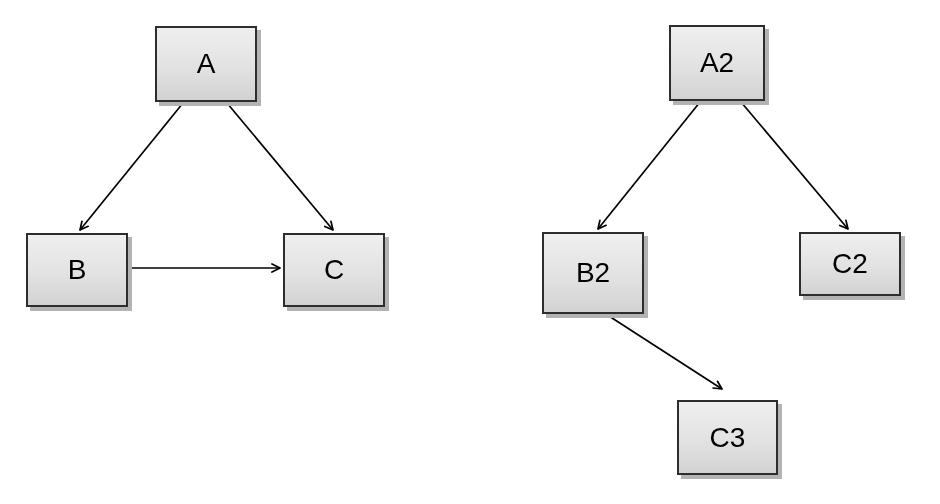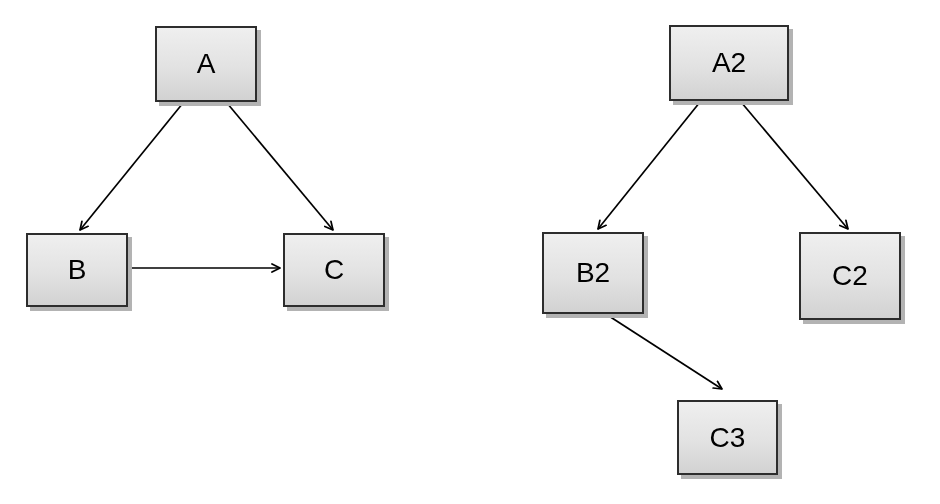--- a/index.html
+++ b/index.html
@@ -62,26 +62,26 @@
   <div id="node-layer">
       <div class="node" style="left: 155px; top: 26px; width: 102px; height: 76px;">
         <span class="node-label">A</span>
       </div>
       <div class="node" style="left: 26px; top: 233px; width: 102px; height: 74px;">
         <span class="node-label">B</span>
       </div>
       <div class="node" style="left: 283px; top: 233px; width: 102px; height: 74px;">
         <span class="node-label">C</span>
       </div>
-      <div class="node" style="left: 669px; top: 25px; width: 120px; height: 76px;">
+      <div class="node" style="left: 669px; top: 25px; width: 96px; height: 76px;">
         <span class="node-label">A2</span>
       </div>
       <div class="node" style="left: 542px; top: 232px; width: 102px; height: 82px;">
         <span class="node-label">B2</span>
       </div>
-      <div class="node" style="left: 799px; top: 232px; width: 102px; height: 88px;">
+      <div class="node" style="left: 799px; top: 232px; width: 102px; height: 64px;">
         <span class="node-label">C2</span>
       </div>
       <div class="node" style="left: 677px; top: 400px; width: 101px; height: 75px;">
         <span class="node-label">C3</span>
       </div>
     </div>
 </div>
 
 </body></html>

